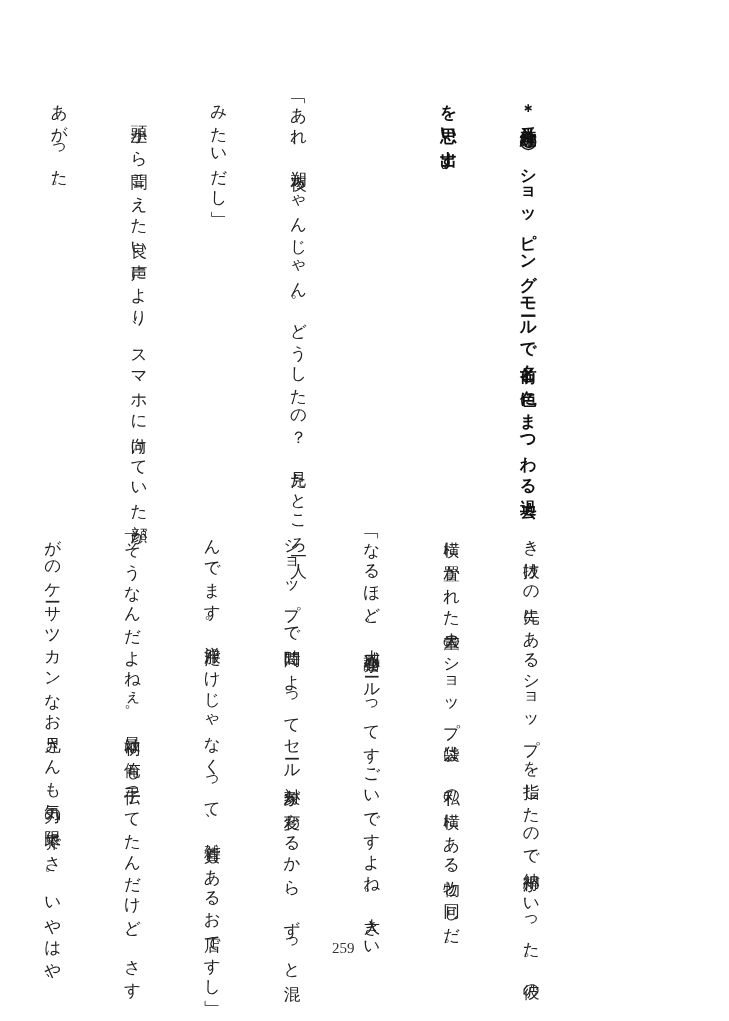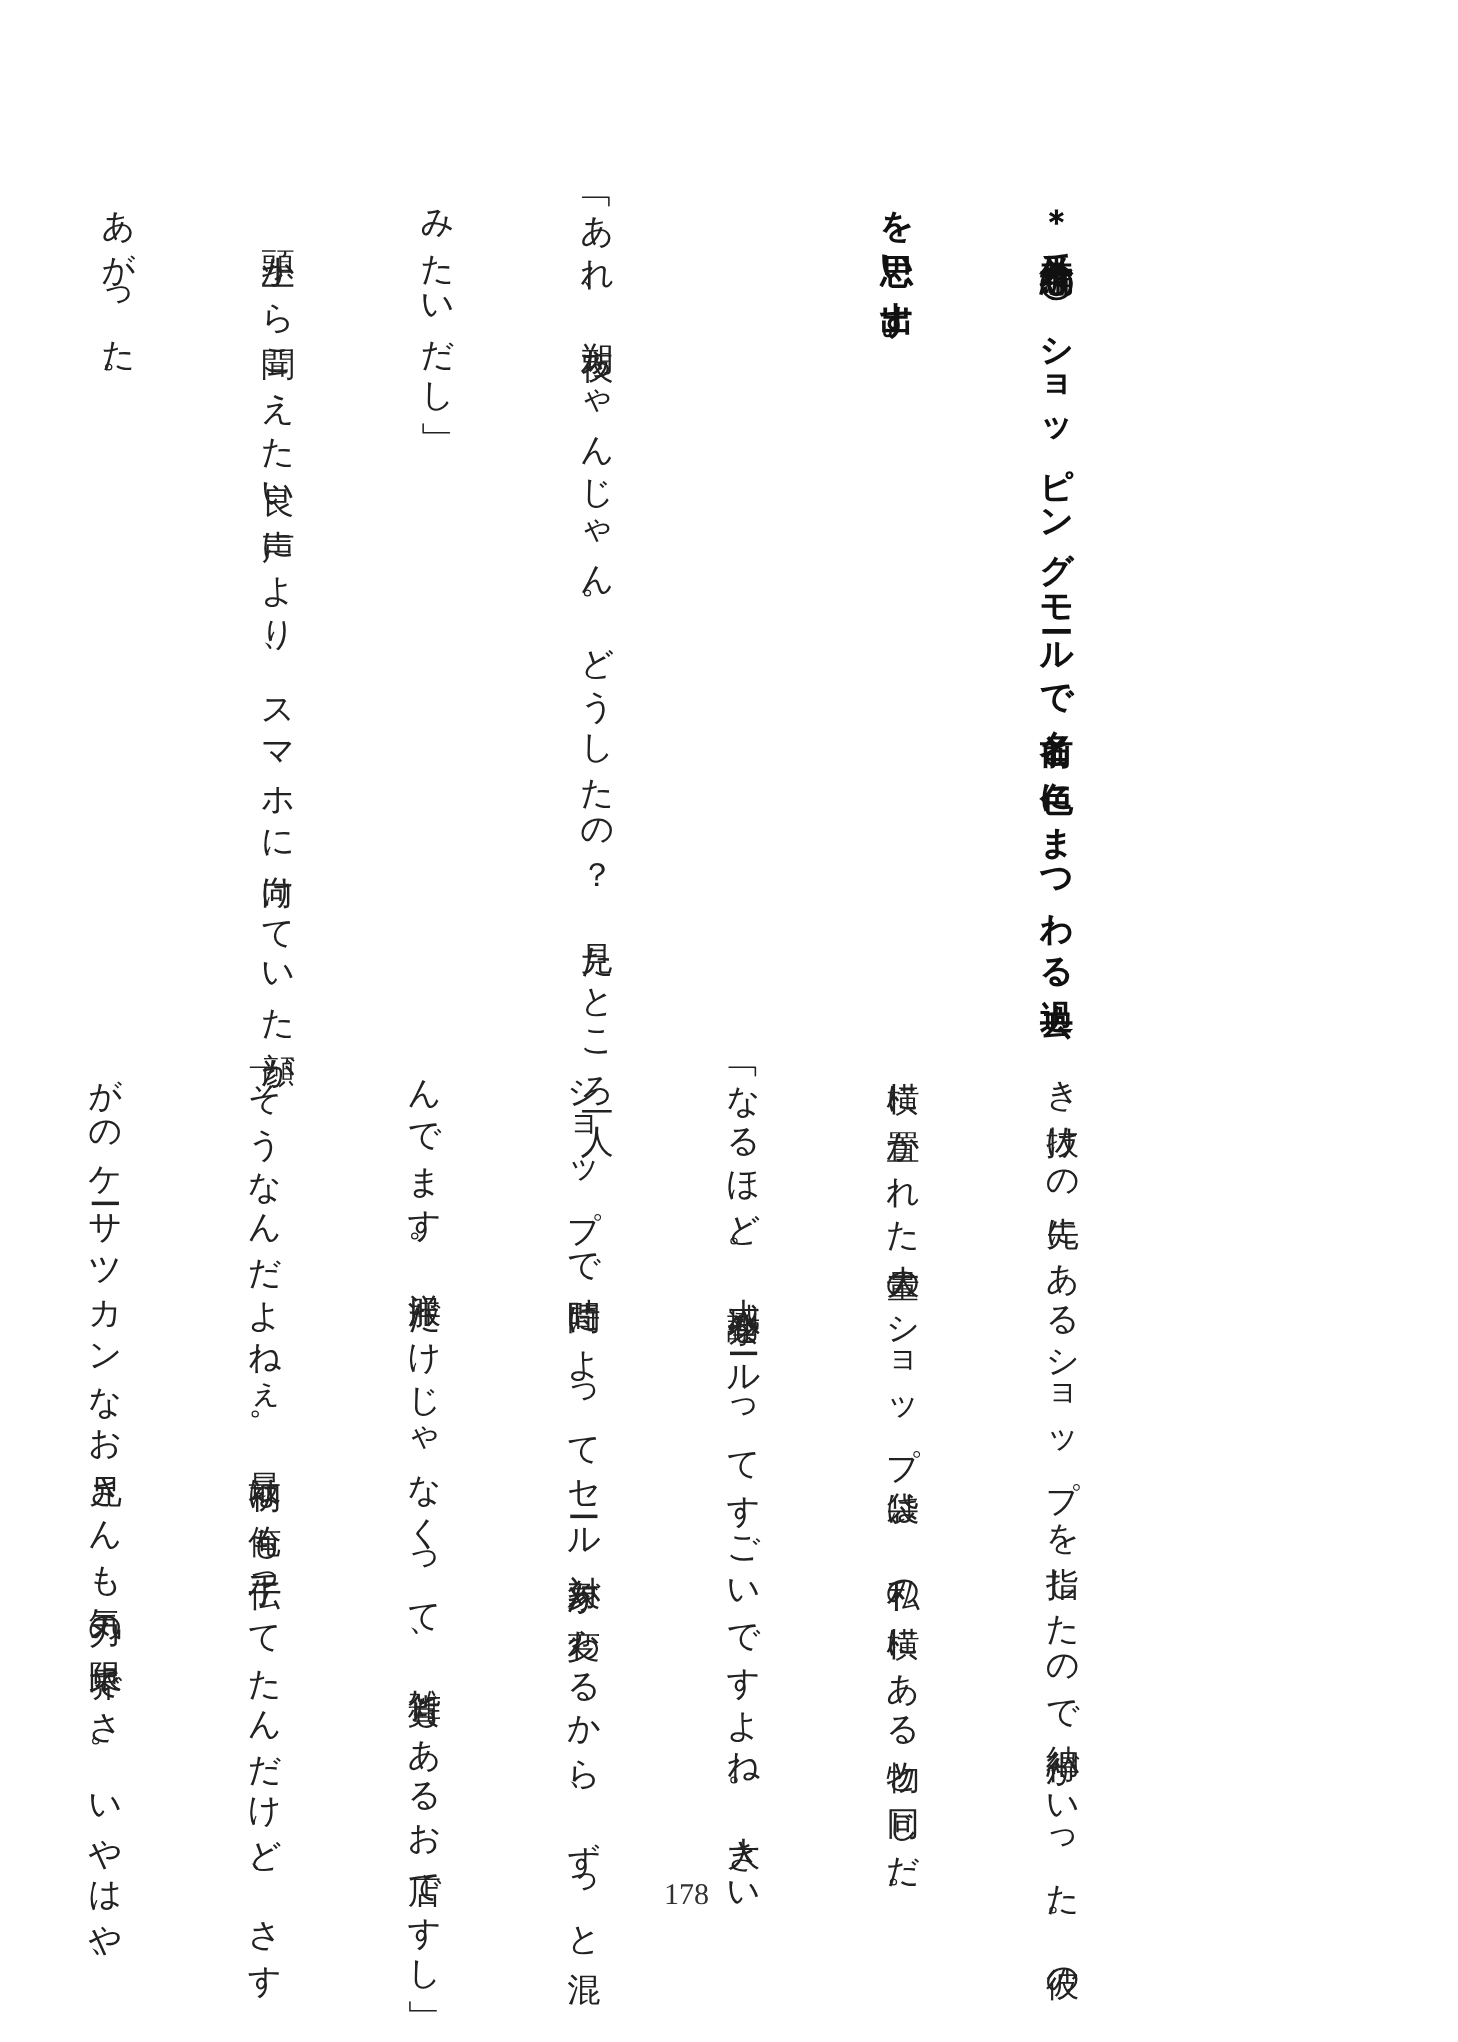--- a/index.html
+++ b/index.html
@@ -72,14 +72,14 @@
     
     
     
     
     
     
     
     
   </div>
 
-  <div class="page-number">178</div>
+  <div class="page-number">259</div>
 </div>
 
 </body></html>

